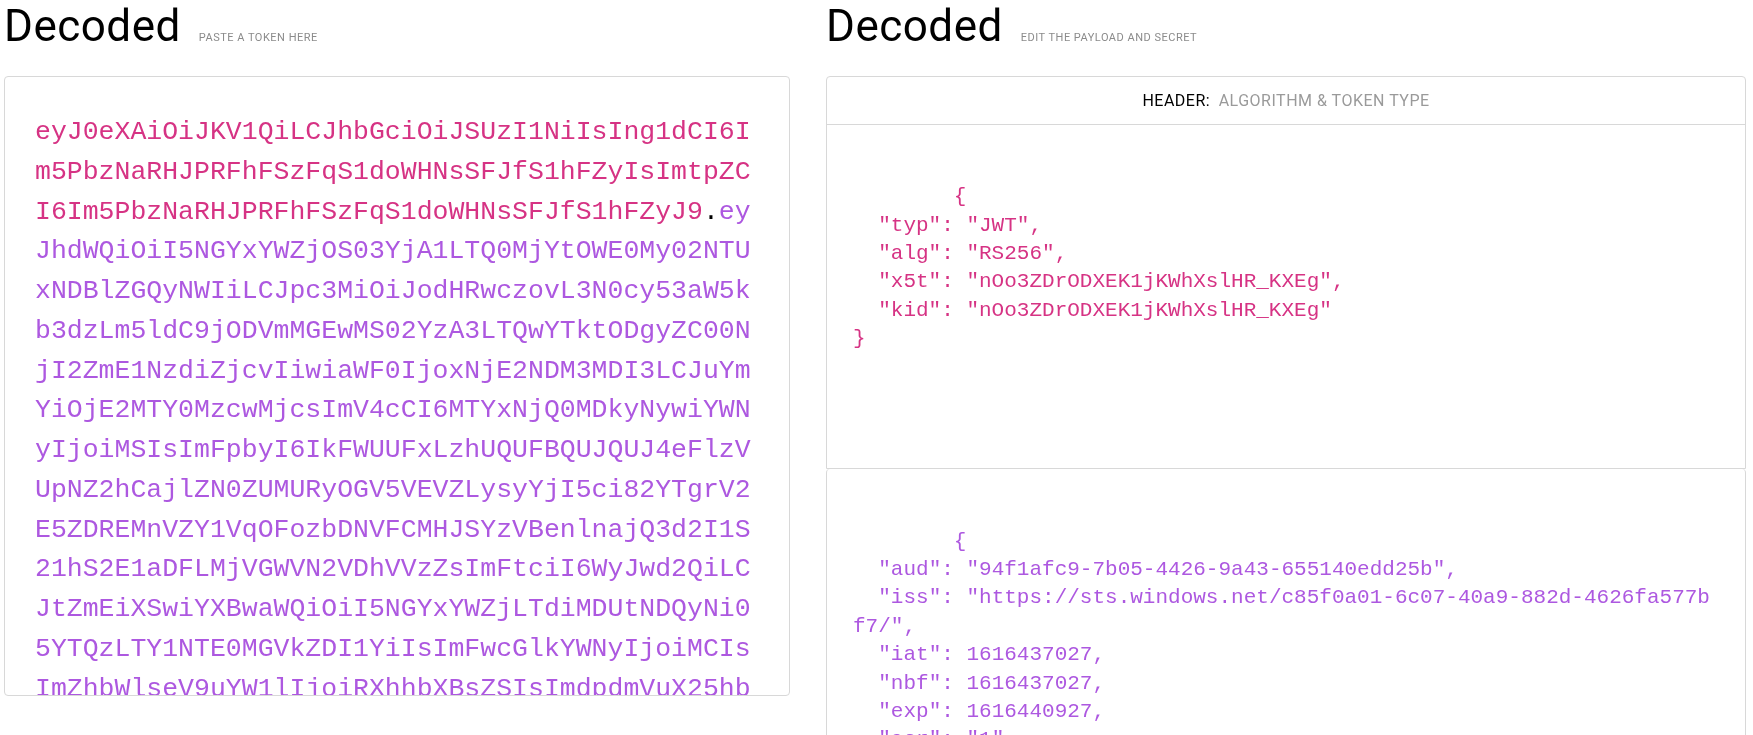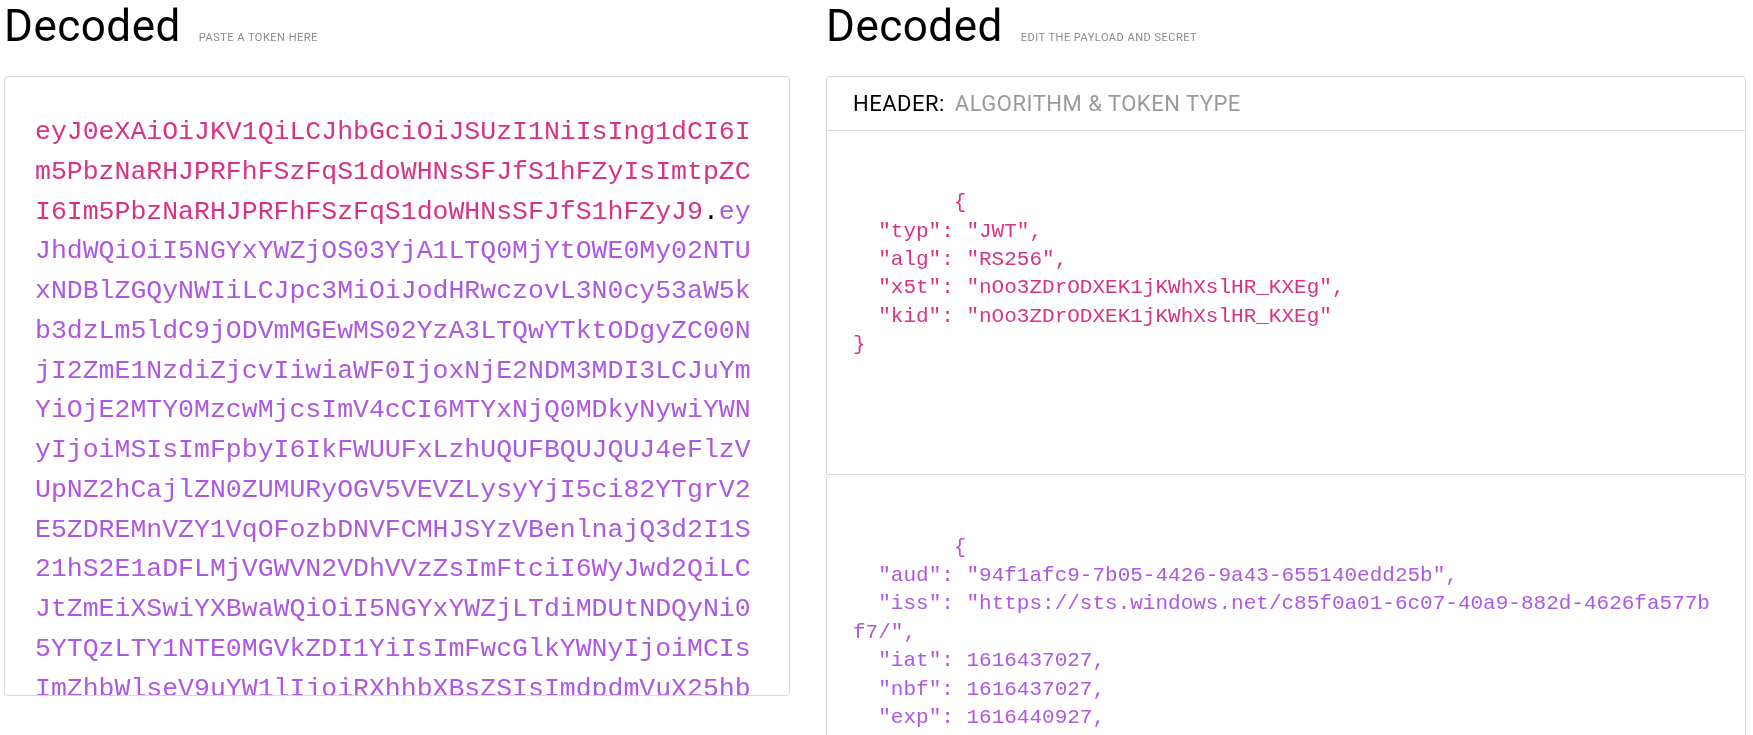--- a/index.html
+++ b/index.html
@@ -63,22 +63,23 @@
   .token-payload { color: #ad58e0; }
 
   .section-box {
     border: 1px solid #d8d8d8;
     border-radius: 4px 4px 0 0;
     margin-bottom: 0;
   }
   .section-header {
     border-bottom: 1px solid #d8d8d8;
     padding: 14px 26px;
-    font-size: 22px;
+    font-size: 16px;
     letter-spacing: 0.5px;
+    text-align: center;
   }
   .section-header-label { color: #000; }
   .section-header-sub { color: #9a9a9a; margin-left: 4px; }
   .section-body {
     position: relative;
     padding: 30px 26px 30px 26px;
     font-family: "SFMono-Regular", Consolas, "Liberation Mono", Menlo, monospace;
     font-size: 21px;
     line-height: 1.35;
     white-space: pre;

